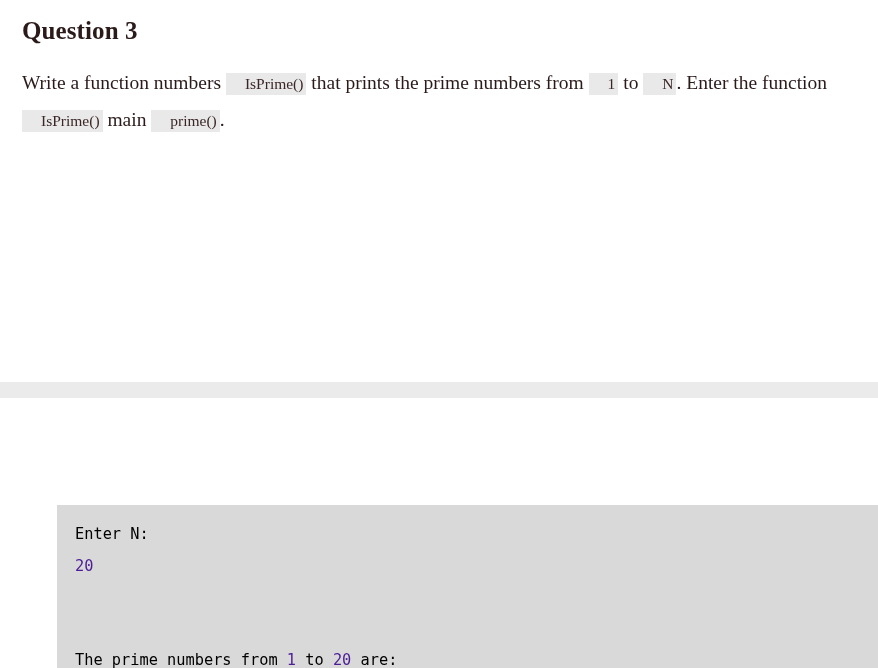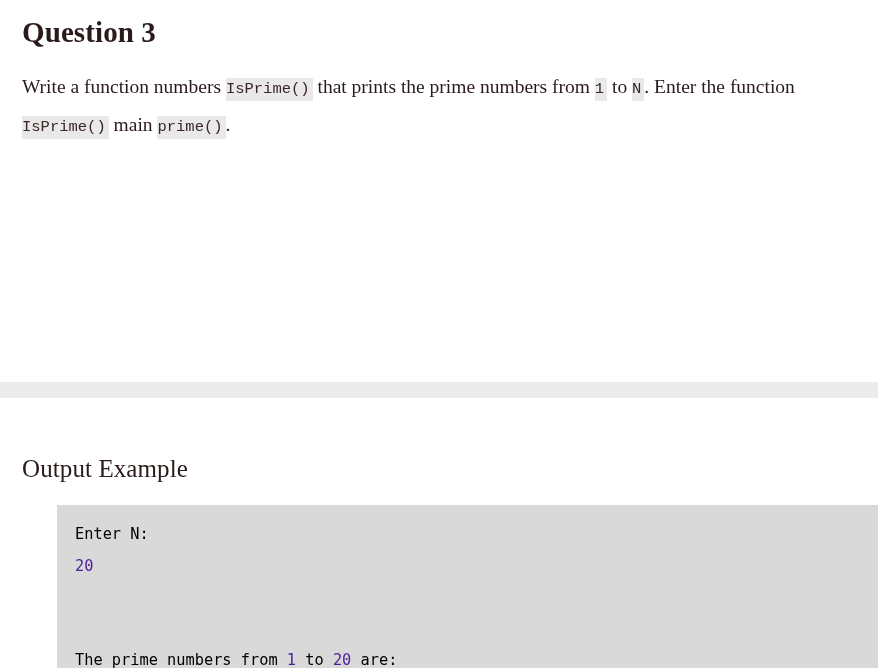--- a/index.html
+++ b/index.html
@@ -30,44 +30,44 @@
     width: 878px;
     height: 382px;
     background: #ffffff;
     box-sizing: border-box;
     padding: 0 22px;
   }
 
   h1.question-title {
     font-family: "Liberation Serif", "DejaVu Serif", serif;
     font-weight: bold;
-    font-size: 29px;
+    font-size: 25px;
     line-height: 1.1;
     color: #2b1a1a;
     margin: 0;
     padding-top: 17px;
     letter-spacing: 0.1px;
   }
 
   p.question-body {
     font-family: "Liberation Serif", "DejaVu Serif", serif;
     font-size: 19.5px;
     line-height: 36px;
     color: #2b1a1a;
     margin: 0;
     padding-top: 20px;
     max-width: 840px;
   }
 
   code.inline-code {
-    font-family: Liberation Mono, monospace;
+    font-family: Liberation Serif, serif;
     font-size: 15.5px;
     background: #e9e9e9;
     color: #3b2626;
-    padding: 2px 3px 3px 0;
+    padding: 2px 3px 3px 19px;
     border-radius: 0;
     white-space: nowrap;
     letter-spacing: 0;
   }
 
   
   .separator-band {
     position: absolute;
     left: 0;
     top: 382px;
@@ -136,19 +136,18 @@
     <p class="question-body">
       <span>Write a function numbers </span><code class="inline-code">IsPrime()</code><span> that prints the prime numbers from </span><code class="inline-code">1</code><span> to </span><code class="inline-code">N</code><span>. Enter the function </span><code class="inline-code">IsPrime()</code><span> main </span><code class="inline-code">prime()</code><span>.</span>
     </p>
 
   </section>
 
   <div class="separator-band"></div>
 
   <section class="output-section">
 
-    <h2 class="output-title">Output Example</h2>
 
     <pre class="output-block" id="output-block"><span class="out-line"><span class="plain">Enter N:</span></span><span class="out-line"><span class="num">20</span></span><span class="out-line">&nbsp;</span><span class="out-line">&nbsp;</span><span class="out-line"><span class="plain">The prime numbers from </span><span class="num">1</span><span class="plain"> to </span><span class="num">20</span><span class="plain"> are:</span></span></pre>
 
   </section>
 
 </div>
 
 </body></html>

